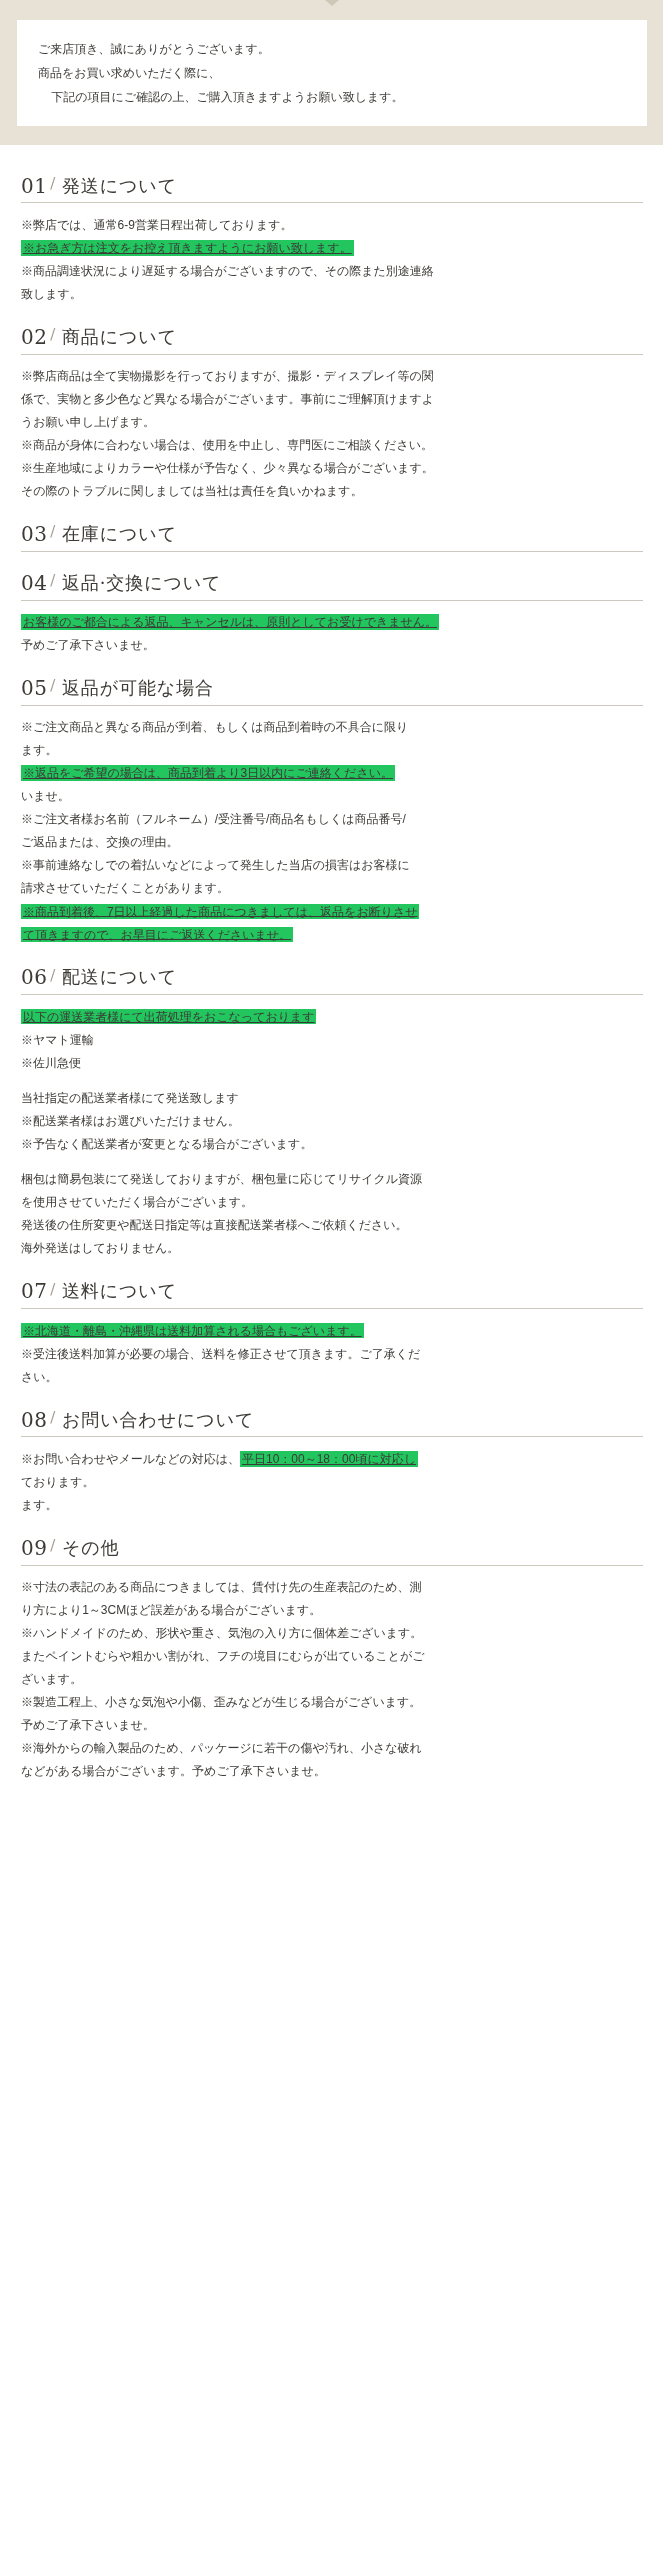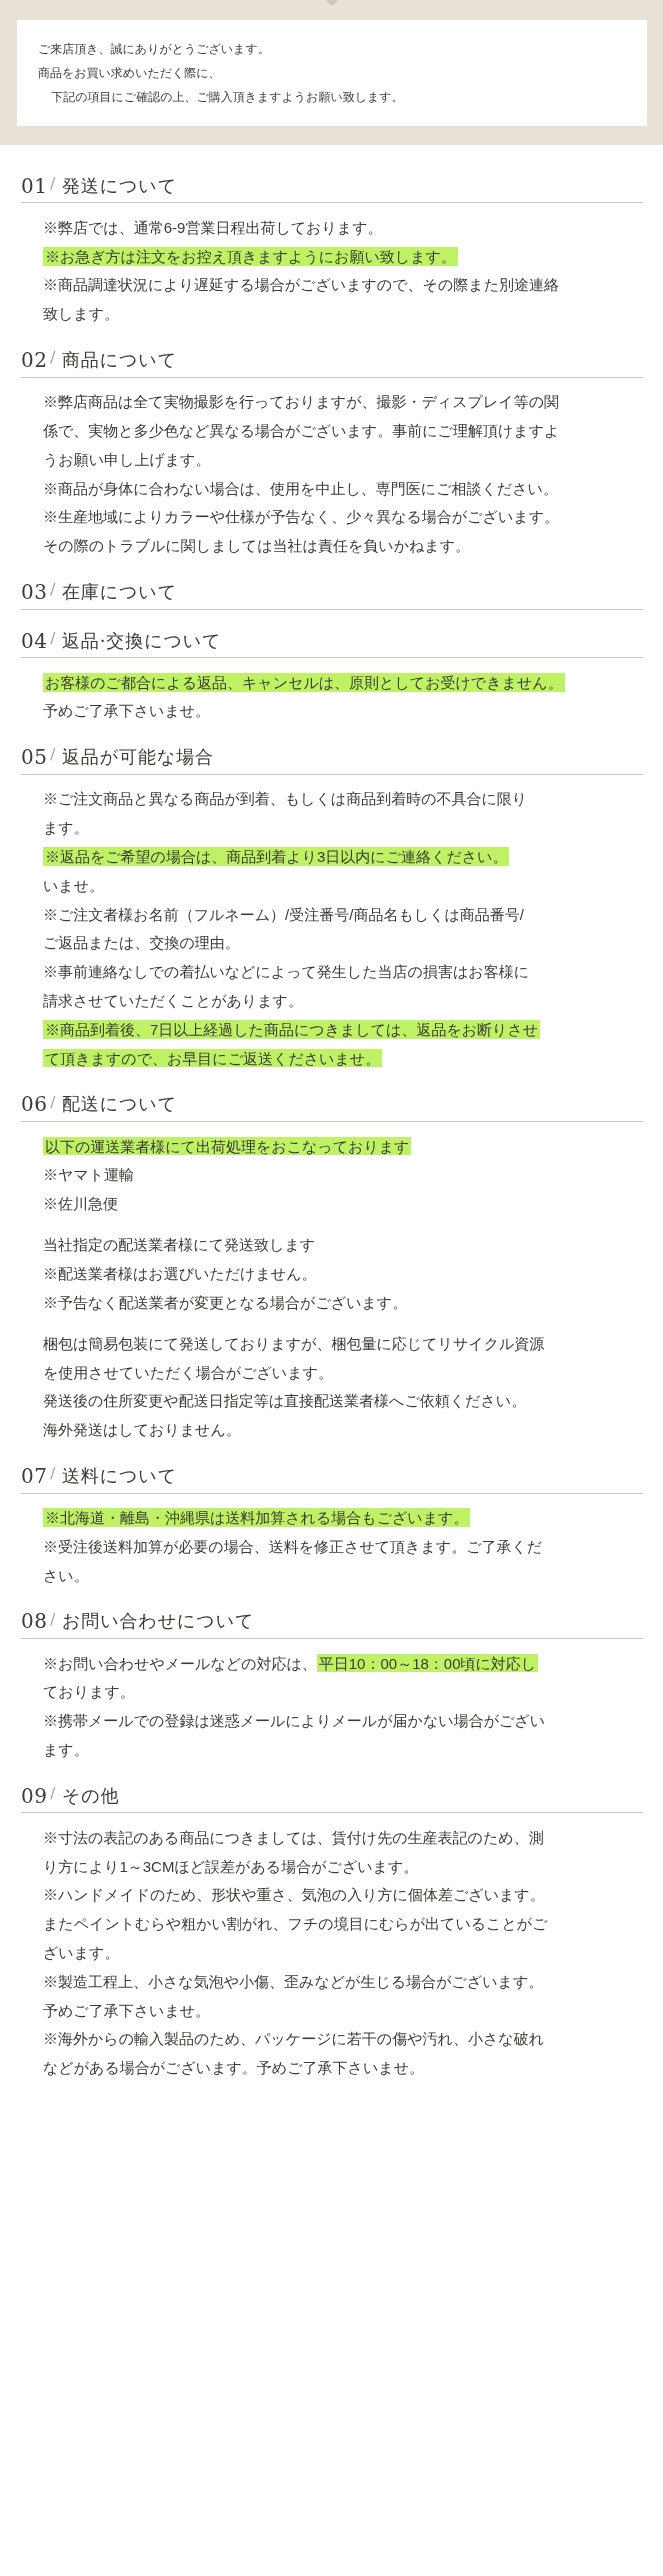--- a/index.html
+++ b/index.html
@@ -104,32 +104,32 @@
     position: relative;
     top: -2.8px;
   }
   .sec-title {
     font-family: "DejaVu Serif", serif;
     font-size: 18px;
     color: #3d3a35;
     letter-spacing: 0.9px;
   }
   .body-text {
-    font-size: 15px;
+    font-size: 12px;
     line-height: 1.92;
     color: #3c3a36;
-    margin-left: 22px;
   }
   .body-text .line {
     display: block;
   }
   .hl {
-    background: #bef264;
+    background: #22c55e;
     padding: 0.9px 1.9px;
     box-decoration-break: clone;
+    text-decoration: underline;
     -webkit-box-decoration-break: clone;
   }
   .gap {
     display: block;
     height: 12.3px;
   }
 </style>
 </head>
 <body>
 
@@ -248,21 +248,20 @@
       </div>
       <div class="section">
         <div class="sec-head">
           <span class="sec-num">08</span>
           <span class="sec-slash">/</span>
           <span class="sec-title">お問い合わせについて</span>
         </div>
         <div class="body-text">
           <span class="line">※お問い合わせやメールなどの対応は、<span class="hl">平日10：00～18：00頃に対応し</span></span>
           <span class="line">ております。</span>
-          <span class="line">※携帯メールでの登録は迷惑メールによりメールが届かない場合がござい</span>
           <span class="line">ます。</span>
         </div>
       </div>
       <div class="section">
         <div class="sec-head">
           <span class="sec-num">09</span>
           <span class="sec-slash">/</span>
           <span class="sec-title">その他</span>
         </div>
         <div class="body-text">

